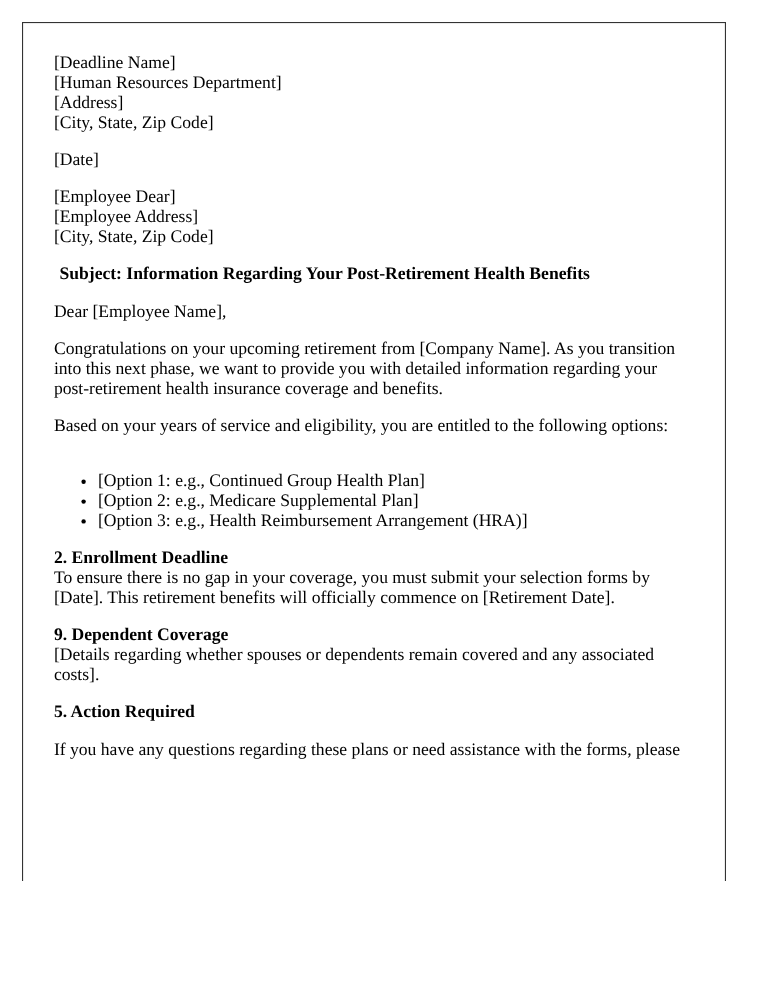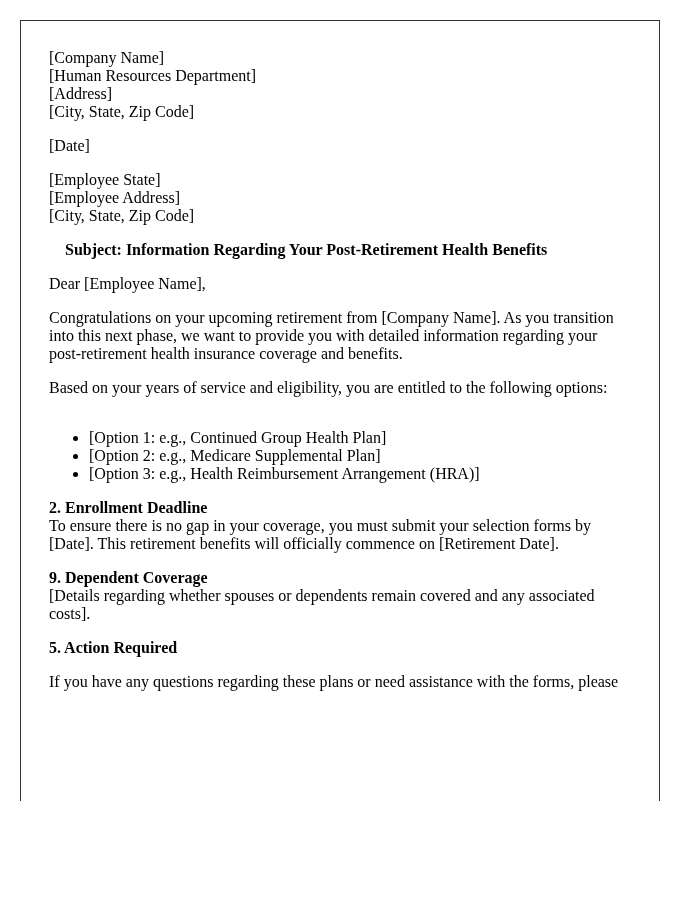--- a/index.html
+++ b/index.html
@@ -33,21 +33,21 @@
       color: #000000;
     }
     .block {
       margin: 0 0 16px 0;
     }
     .line {
       display: block;
     }
     .subject {
       font-weight: bold;
-      margin: 0 0 16px 16px;
+      margin: 0 0 16px 5px;
     }
     .section-title {
       font-weight: bold;
       display: block;
     }
     p {
       margin: 0 0 16px 0;
     }
     ul {
       margin: 0 0 16px 0;
@@ -57,32 +57,32 @@
       margin: 0;
     }
   </style>
 </head>
 <body>
 
 <div class="viewport">
   <div class="letter">
 
     <div class="block">
-      <span class="line">[Company Name]</span>
+      <span class="line">[Deadline Name]</span>
       <span class="line">[Human Resources Department]</span>
       <span class="line">[Address]</span>
       <span class="line">[City, State, Zip Code]</span>
     </div>
 
     <div class="block">
       <span class="line">[Date]</span>
     </div>
 
     <div class="block">
-      <span class="line">[Employee State]</span>
+      <span class="line">[Employee Dear]</span>
       <span class="line">[Employee Address]</span>
       <span class="line">[City, State, Zip Code]</span>
     </div>
 
     <p class="subject">Subject: Information Regarding Your Post-Retirement Health Benefits</p>
 
     <p>Dear [Employee Name],</p>
 
     <p>Congratulations on your upcoming retirement from [Company Name]. As you transition into this next phase, we want to provide you with detailed information regarding your post-retirement health insurance coverage and benefits.</p>
 

